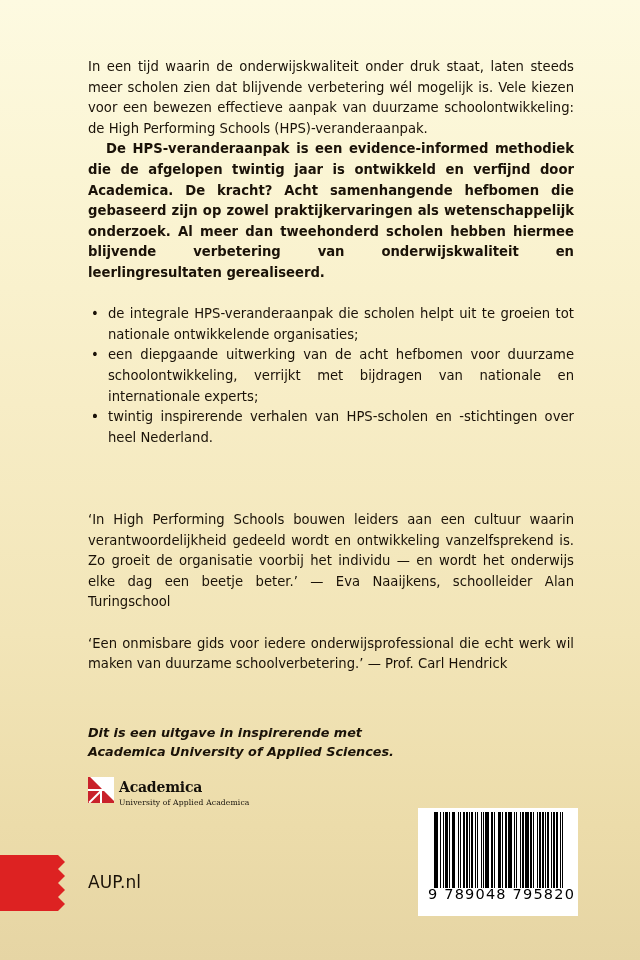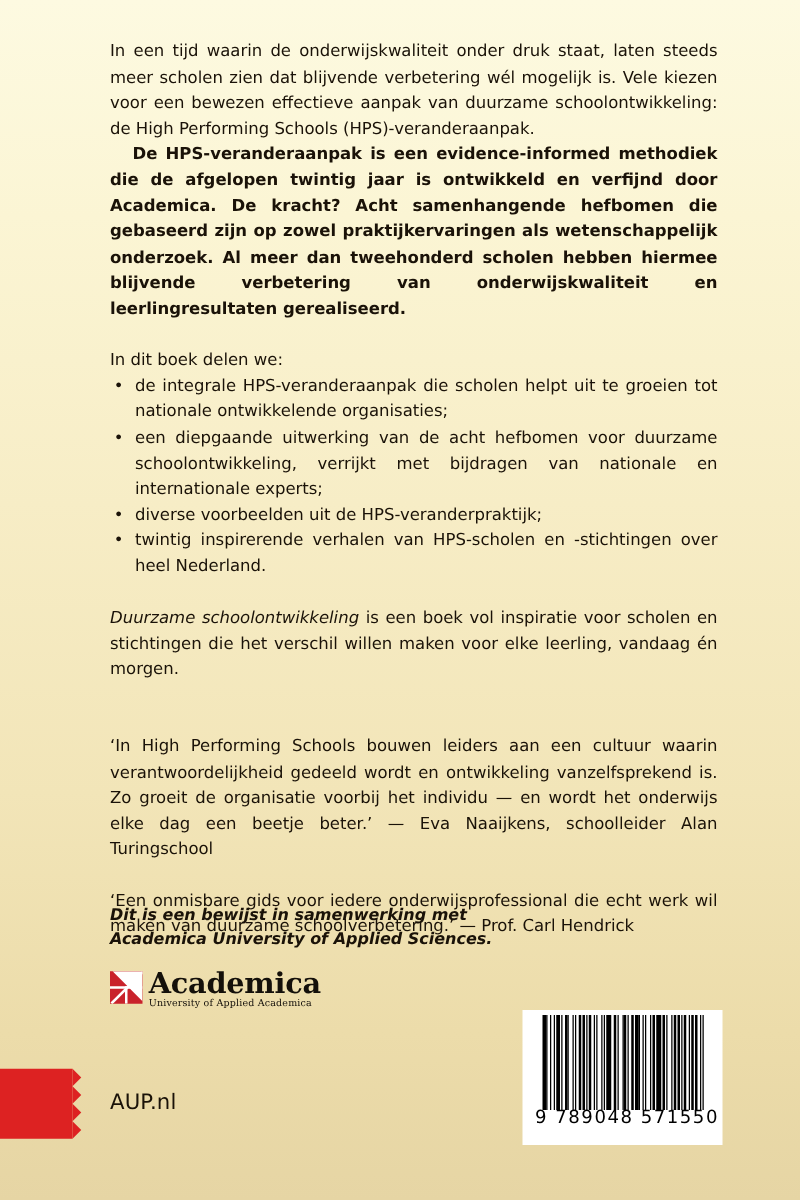--- a/index.html
+++ b/index.html
@@ -24,21 +24,21 @@
         #f2e5b8 66%,
         #ecdcaa 86%,
         #e6d5a4 100%);
     box-sizing: border-box;
   }
 
   
   #blurb {
     position: absolute;
     left: 88px;
-    top: 32px;
+    top: 57px;
     width: 486px;
     color: #1a1208;
     font-size: 13.2px;
     line-height: 20.6px;
     text-align: justify;
     font-family: "DejaVu Sans", sans-serif;
   }
 
   .para {
     margin: 0 0 0 0;
@@ -144,21 +144,21 @@
   }
   #academica-words {
     margin-left: 5px;
     display: flex;
     flex-direction: column;
     justify-content: flex-start;
   }
   #academica-name {
     font-family: "DejaVu Serif", serif;
     font-weight: bold;
-    font-size: 23px;
+    font-size: 14px;
     line-height: 20px;
     letter-spacing: -0.2px;
     color: #14100a;
   }
   #academica-sub {
     font-family: "DejaVu Serif", serif;
     font-size: 7.6px;
     line-height: 9px;
     letter-spacing: 0.15px;
     color: #14100a;
@@ -234,60 +234,57 @@
 
 <div id="cover">
 
   <div id="blurb">
 
     <p class="para">In een tijd waarin de onderwijskwaliteit onder druk staat, laten steeds meer scholen zien dat blijvende verbetering wél mogelijk is. Vele kiezen voor een bewezen effectieve aanpak van duurzame schoolontwikkeling: de High Performing Schools (HPS)-veranderaanpak.</p>
     <p class="para indented">De HPS-veranderaanpak is een evidence-informed methodiek die de afgelopen twintig jaar is ontwikkeld en verfijnd door Academica. De kracht? Acht samenhangende hefbomen die gebaseerd zijn op zowel praktijkervaringen als wetenschappelijk onderzoek. Al meer dan tweehonderd scholen hebben hiermee blijvende verbetering van onderwijskwaliteit en leerlingresultaten gerealiseerd.</p>
 
     <div class="gap"></div>
 
-    <p class="para">In dit boek delen we:</p>
 
     <ul class="bullets">
       <li>
         <span class="dot">•</span>
         <span>de integrale HPS-veranderaanpak die scholen helpt uit te groeien tot nationale ontwikkelende organisaties;</span>
       </li>
       <li>
         <span class="dot">•</span>
         <span>een diepgaande uitwerking van de acht hefbomen voor duurzame schoolontwikkeling, verrijkt met bijdragen van nationale en internationale experts;</span>
       </li>
       <li>
         <span class="dot">•</span>
-        <span>diverse voorbeelden uit de HPS-veranderpraktijk;</span>
       </li>
       <li>
         <span class="dot">•</span>
         <span>twintig inspirerende verhalen van HPS-scholen en -stichtingen over heel Nederland.</span>
       </li>
     </ul>
 
     <div class="gap"></div>
 
-    <p class="para"><span class="em">Duurzame schoolontwikkeling</span><span> is een boek vol inspiratie voor scholen en stichtingen die het verschil willen maken voor elke leerling, vandaag én morgen.</span></p>
 
     <div class="gap"></div>
 
 
     <div class="gap"></div>
 
     <p class="para quote">‘In High Performing Schools bouwen leiders aan een cultuur waarin verantwoordelijkheid gedeeld wordt en ontwikkeling vanzelfsprekend is. Zo groeit de organisatie voorbij het individu — en wordt het onderwijs elke dag een beetje beter.’ — Eva Naaijkens, schoolleider Alan Turingschool</p>
 
     <div class="gap"></div>
 
     <p class="para quote">‘Een onmisbare gids voor iedere onderwijsprofessional die echt werk wil maken van duurzame schoolverbetering.’ — Prof. Carl Hendrick</p>
 
   </div>
 
   <div id="pubnote">
-    <div>Dit is een bewijst in samenwerking met</div>
+    <div>Dit is een uitgave in inspirerende met</div>
     <div>Academica University of Applied Sciences.</div>
   </div>
 
   <div id="academica-logo">
     <div id="academica-mark">
       <div class="tri-a"></div>
       <div class="hbar"></div>
       <div class="vbar"></div>
       <div class="slash"></div>
     </div>
@@ -385,21 +382,21 @@
         <i style="width: 0.857143px; background: transparent;"></i>
         <i style="width: 1.71429px; background: rgb(0, 0, 0);"></i>
         <i style="width: 0.857143px; background: transparent;"></i>
         <i style="width: 2.57143px; background: rgb(0, 0, 0);"></i>
         <i style="width: 1.71429px; background: transparent;"></i>
         <i style="width: 0.857143px; background: rgb(0, 0, 0);"></i>
         <i style="width: 0.857143px; background: transparent;"></i>
         <i style="width: 0.857143px; background: rgb(0, 0, 0);"></i>
         <i style="width: 2.57143px; background: transparent;"></i>
       </div>
-    <div id="barcode-digits">9 789048 571550</div>
+    <div id="barcode-digits">9 789048 795820</div>
   </div>
 
   <div id="aup-tab">
       <div class="zig" style="top: 0px;"></div>
       <div class="zig" style="top: 14px;"></div>
       <div class="zig" style="top: 28px;"></div>
       <div class="zig" style="top: 42px;"></div>
     </div>
   <div id="aup-name">AUP.nl</div>
 

